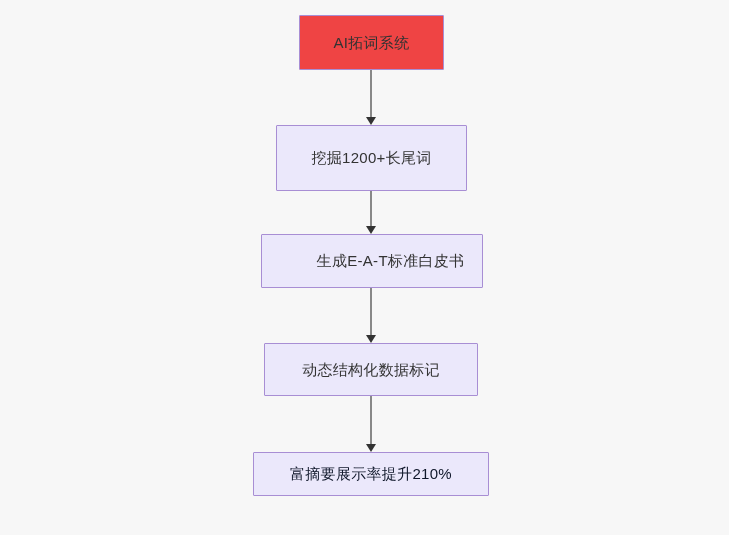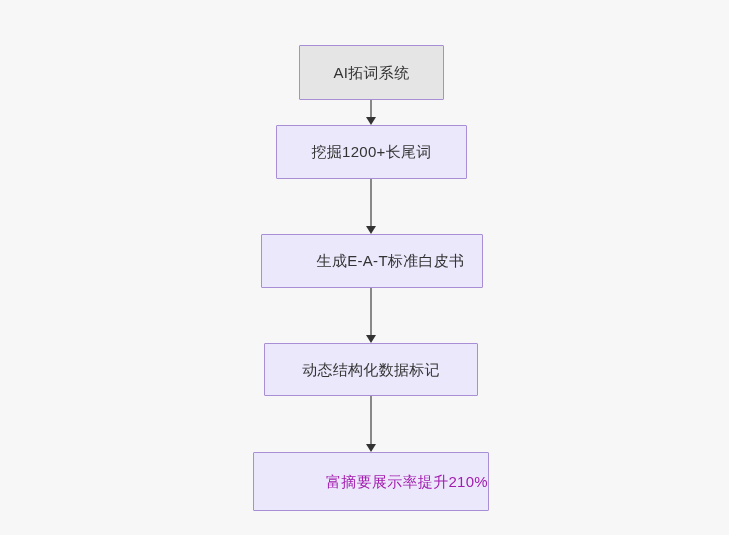--- a/index.html
+++ b/index.html
@@ -73,29 +73,29 @@
   </div>
   <div class="connector" style="left: 364px; top: 288px; height: 55px;">
     <div class="connector-line" style="background: rgb(136, 136, 136);"></div>
     <div class="connector-head" style="border-top-color: rgb(51, 51, 51);"></div>
   </div>
   <div class="connector" style="left: 364px; top: 396px; height: 56px;">
     <div class="connector-line" style="background: rgb(136, 136, 136);"></div>
     <div class="connector-head" style="border-top-color: rgb(51, 51, 51);"></div>
   </div>
 
-  <div class="node" style="left: 299px; top: 15px; width: 145px; height: 55px; background: #e5e5e5; border-color: rgb(168, 142, 212); color: rgb(51, 51, 51); margin-top: 30px;">
+  <div class="node" style="left: 299px; top: 15px; width: 145px; height: 55px; background: #ef4444; border-color: rgb(168, 142, 212); color: rgb(51, 51, 51);">
     <span class="node-label">AI拓词系统</span>
   </div>
-  <div class="node" style="left: 276px; top: 125px; width: 191px; height: 54px; background: rgb(235, 232, 251); border-color: rgb(168, 142, 212); color: rgb(51, 51, 51);">
+  <div class="node" style="left: 276px; top: 125px; width: 191px; height: 66px; background: rgb(235, 232, 251); border-color: rgb(168, 142, 212); color: rgb(51, 51, 51);">
     <span class="node-label">挖掘1200+长尾词</span>
   </div>
   <div class="node" style="left: 261px; top: 234px; width: 222px; height: 54px; background: rgb(235, 232, 251); border-color: rgb(168, 142, 212); color: rgb(51, 51, 51); padding-left: 37px;">
     <span class="node-label">生成E-A-T标准白皮书</span>
   </div>
   <div class="node" style="left: 264px; top: 343px; width: 214px; height: 53px; background: rgb(235, 232, 251); border-color: rgb(168, 142, 212); color: rgb(51, 51, 51);">
     <span class="node-label">动态结构化数据标记</span>
   </div>
-  <div class="node" style="left: 253px; top: 452px; width: 236px; height: 59px; background: rgb(235, 232, 251); border-color: rgb(168, 142, 212); color: #a21caf; justify-content: flex-end;">
+  <div class="node" style="left: 253px; top: 452px; width: 236px; height: 44px; background: rgb(235, 232, 251); border-color: rgb(168, 142, 212); color: #0f172a;">
     <span class="node-label">富摘要展示率提升210%</span>
   </div>
 
 </div>
 
 </body></html>

